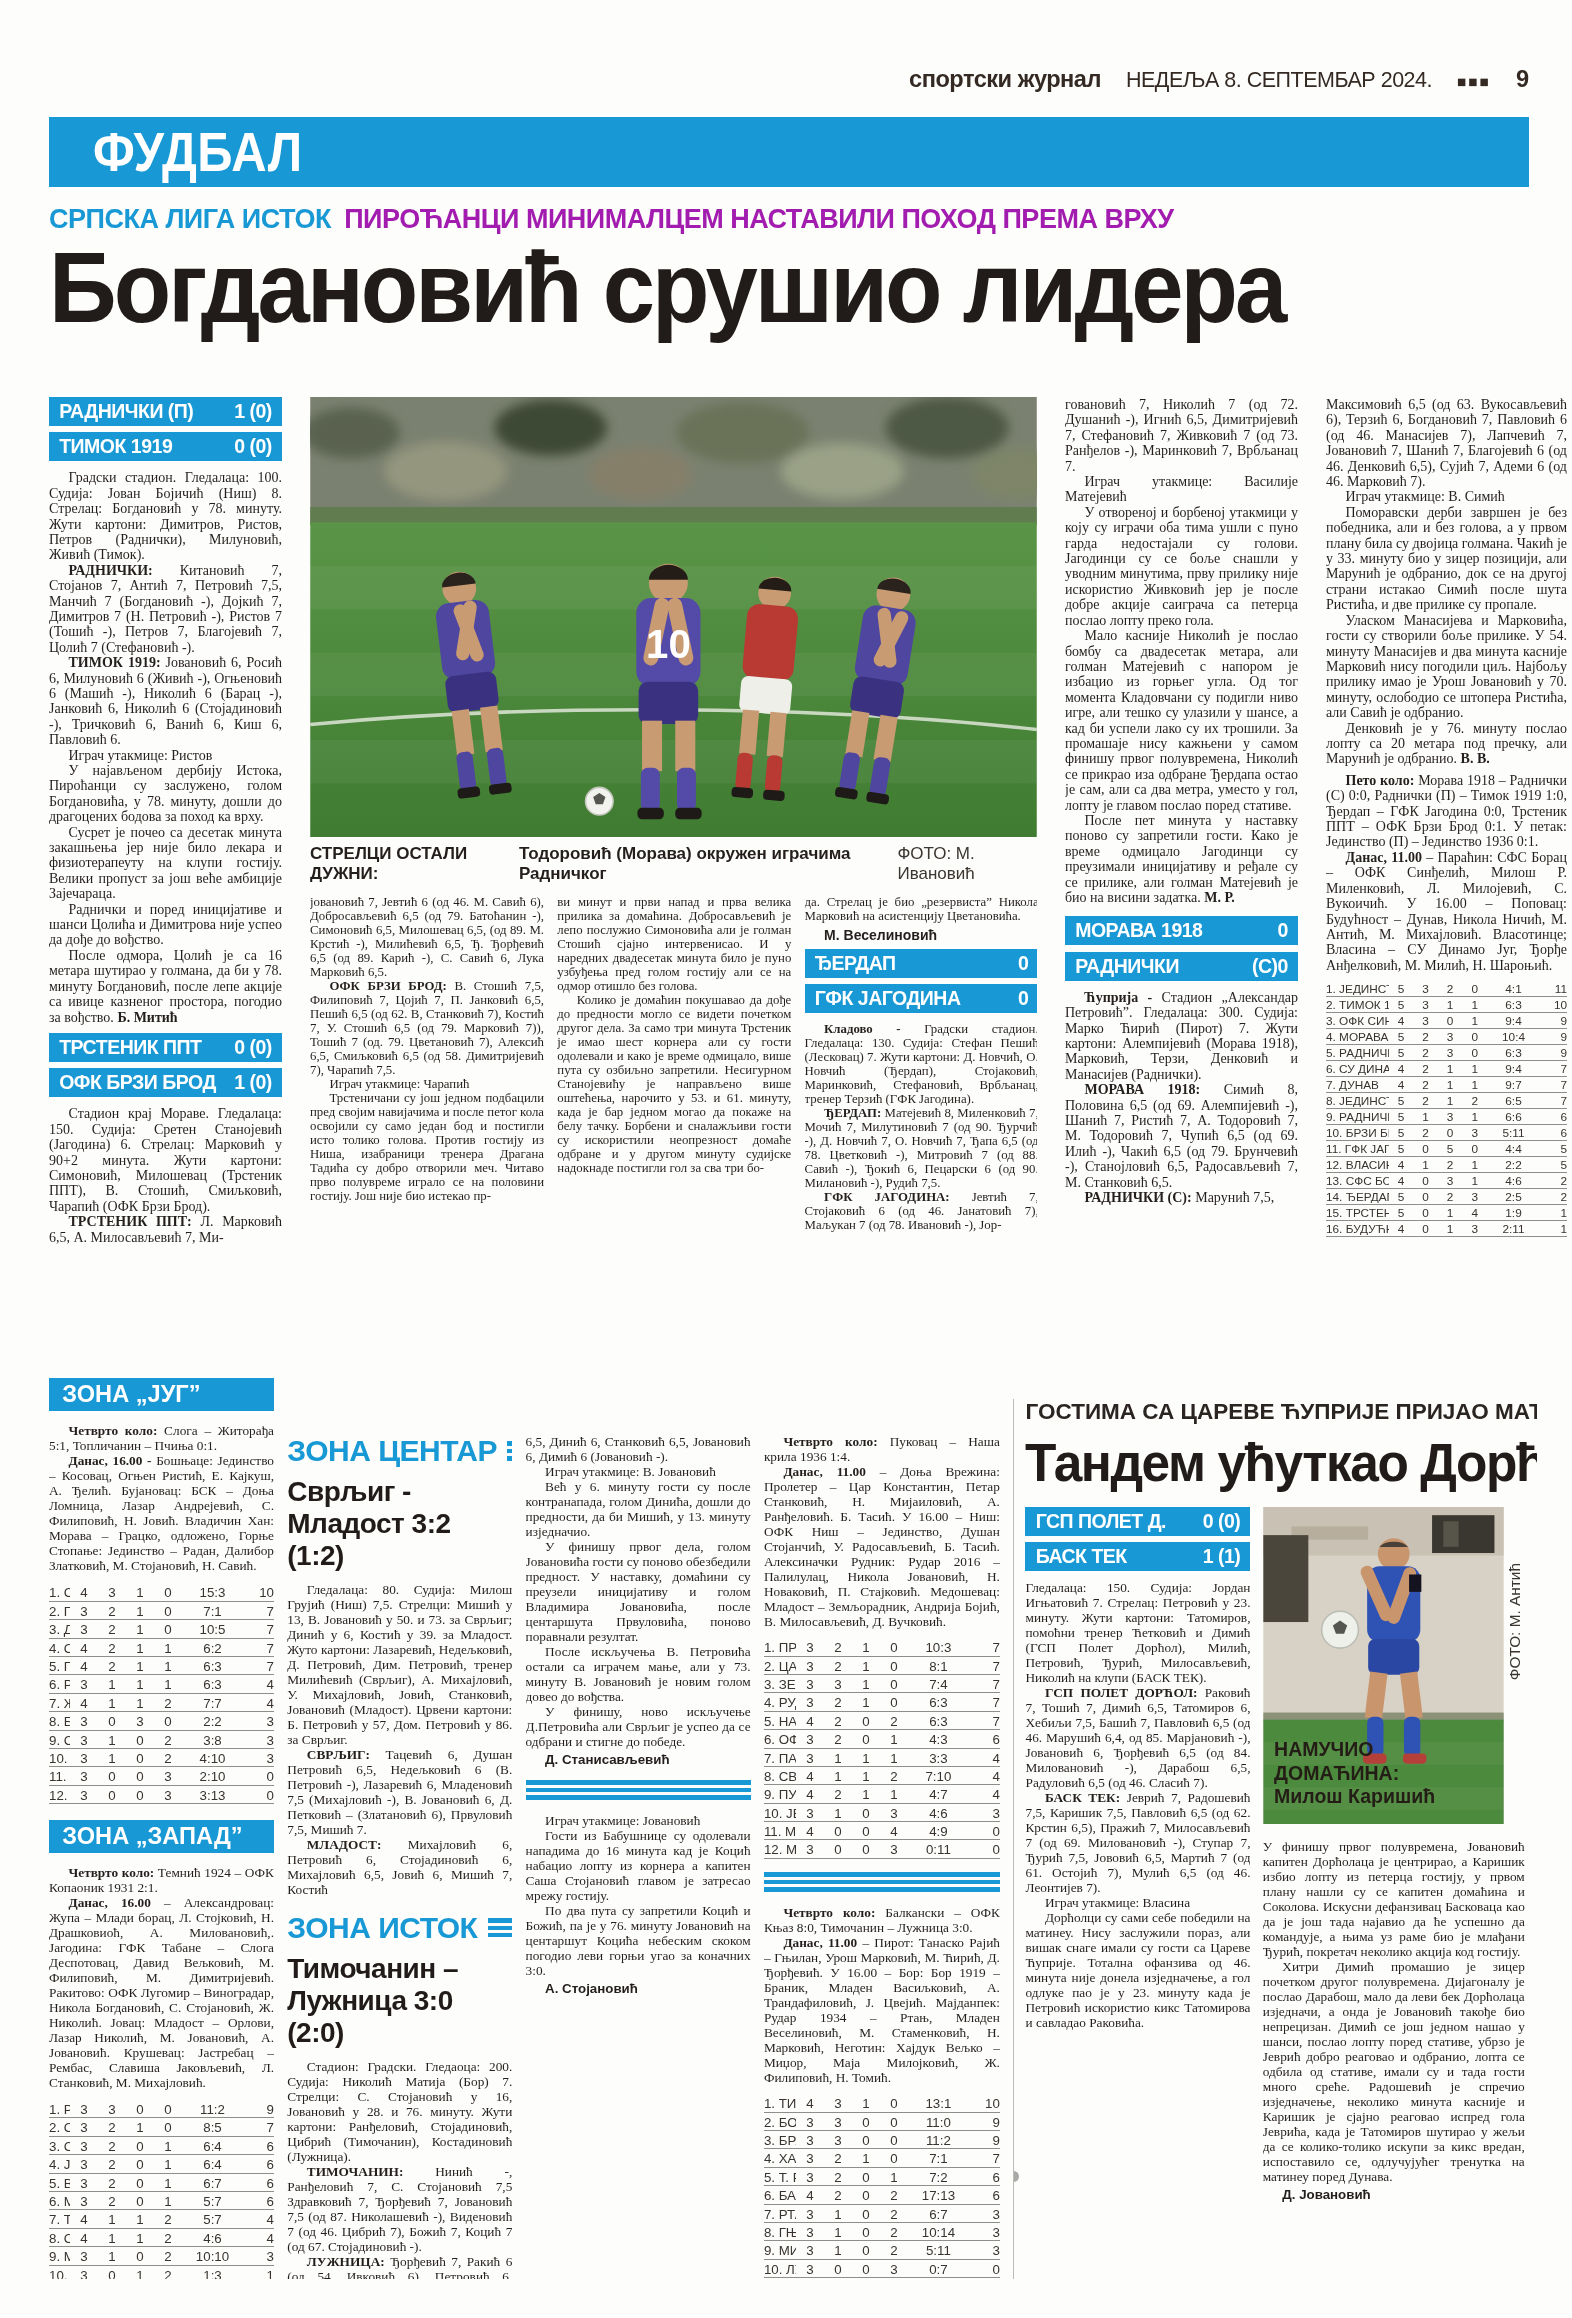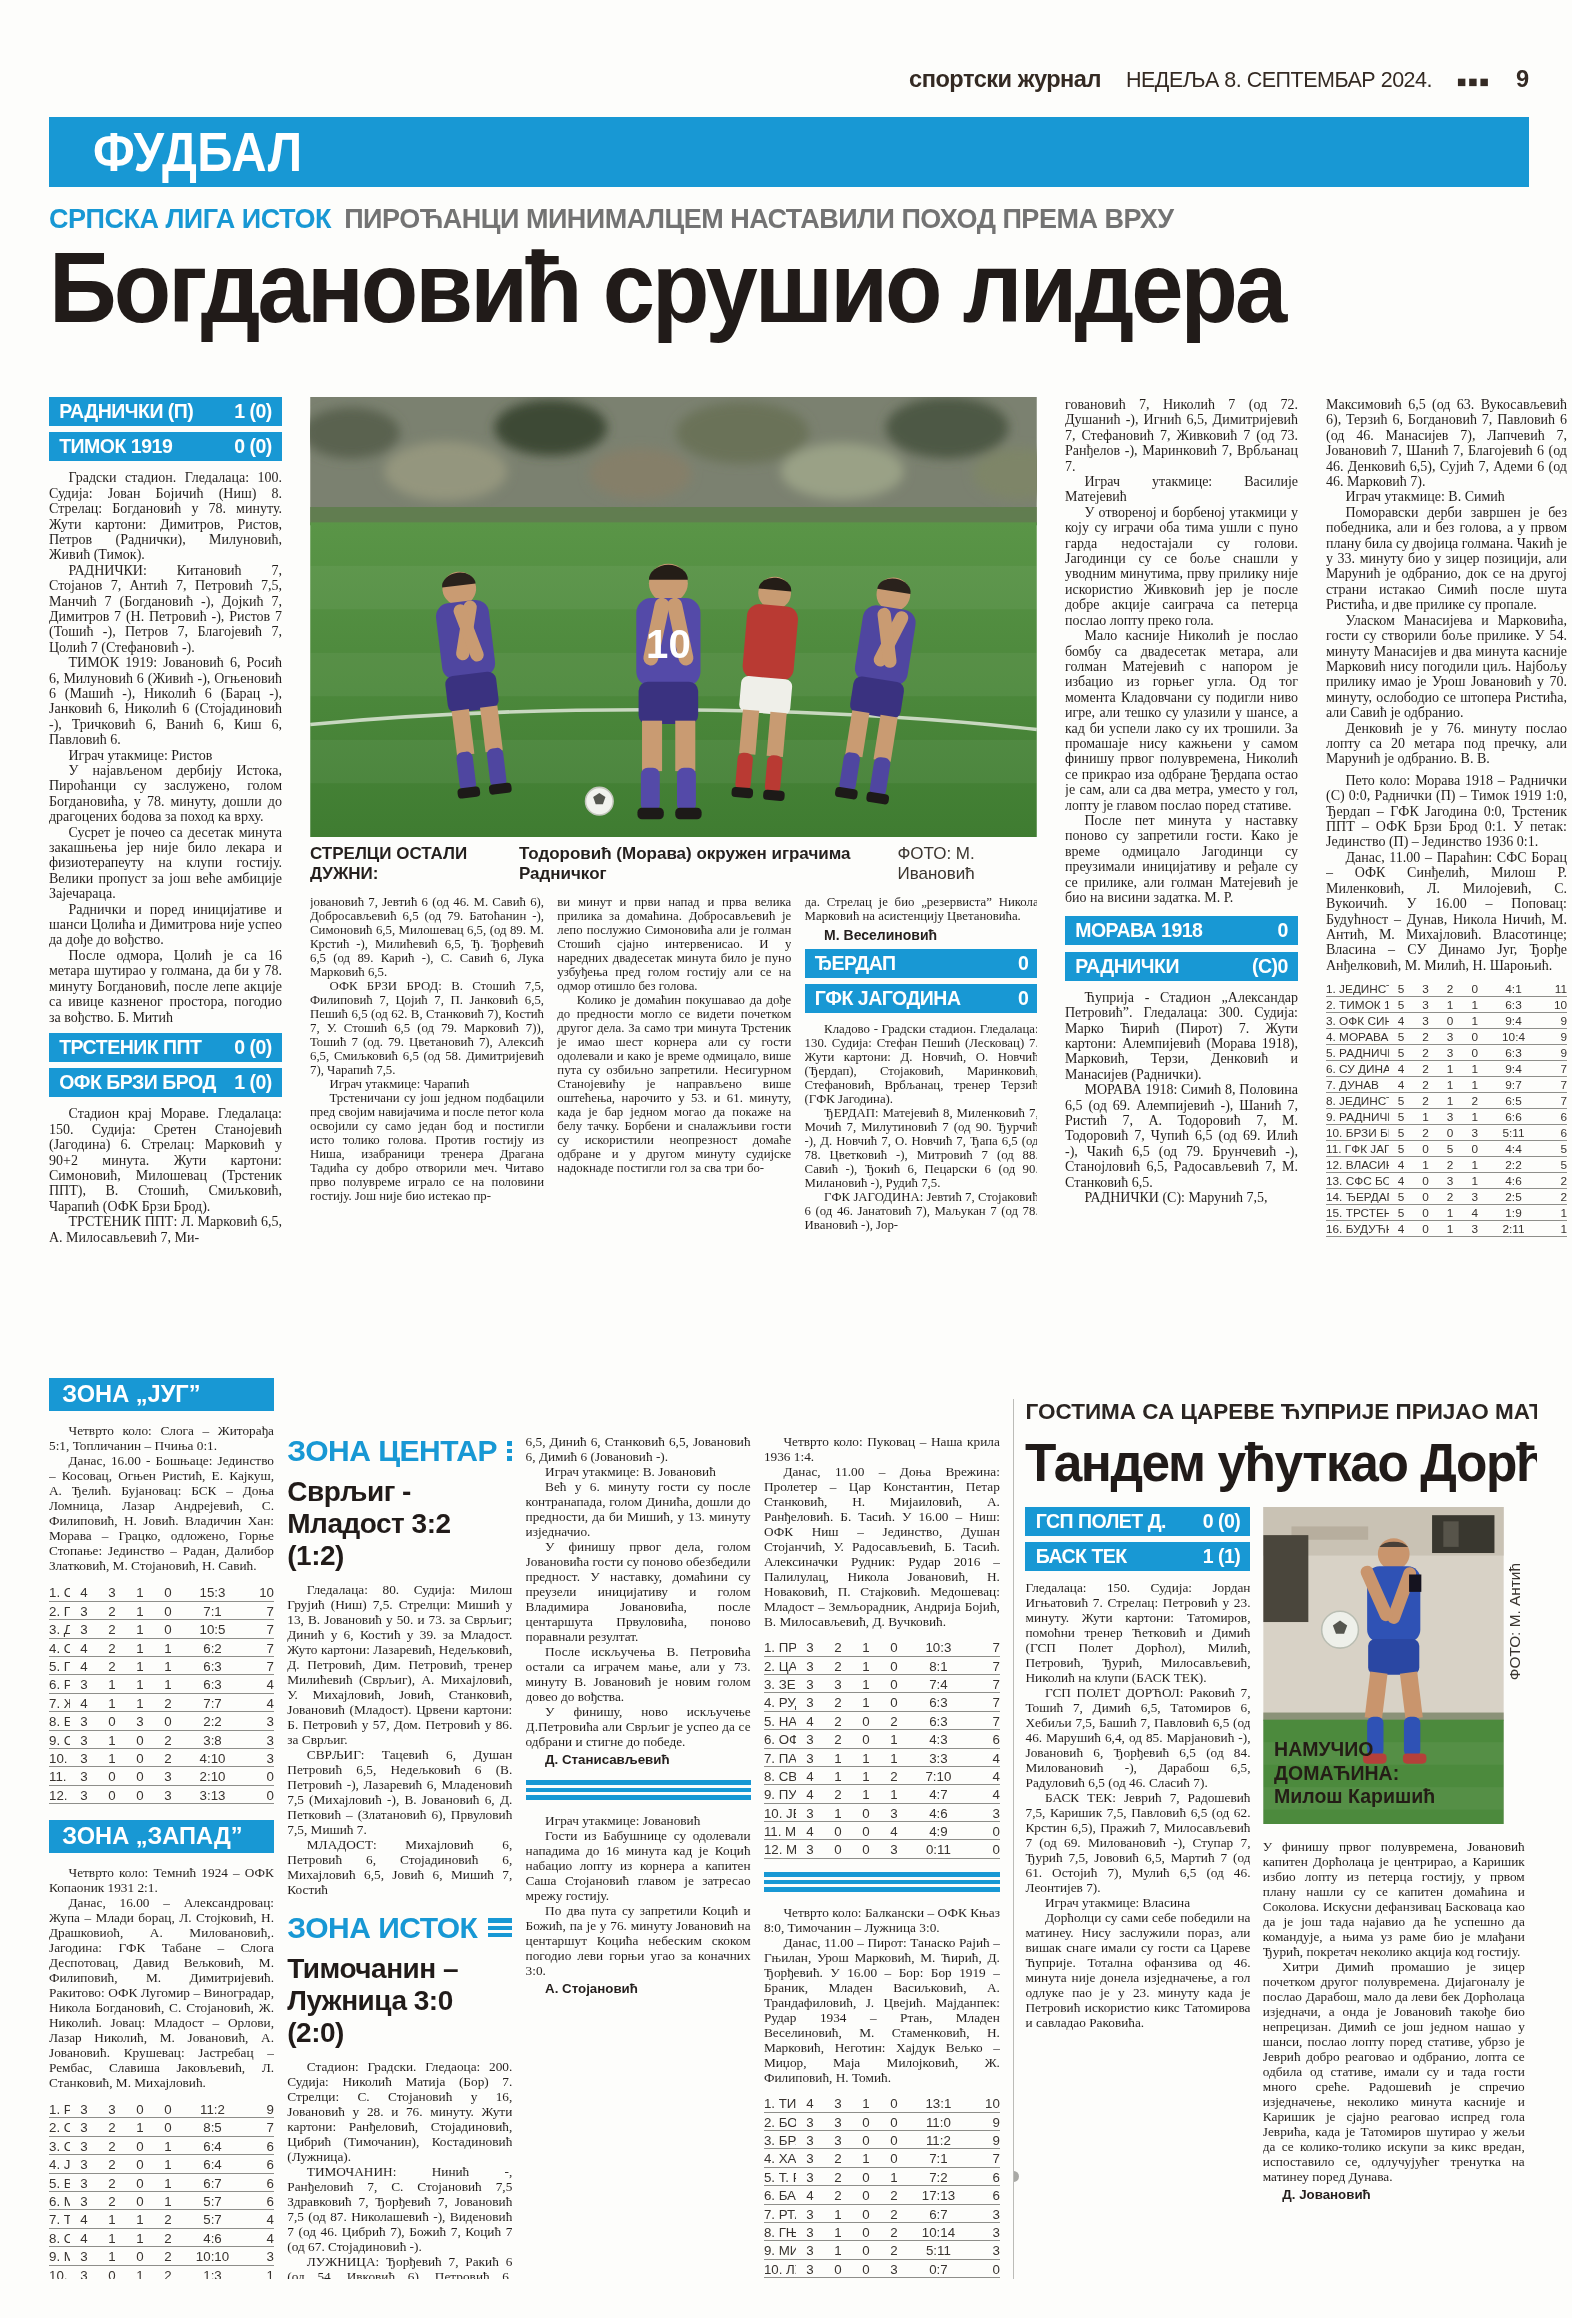--- a/index.html
+++ b/index.html
@@ -15,31 +15,31 @@
   .masthead .pg{font-weight:bold;font-size:23.6px;}
   
   .banner{top:117px;left:49px;width:1480px;height:70px;background:#1898d4;
           display:flex;align-items:center;padding-left:44px;box-sizing:border-box;}
   .banner .t{color:#fff;font-family:"Liberation Sans",sans-serif;font-weight:bold;
              font-size:49px;letter-spacing:0.5px;transform:scaleY(1.12);}
   
   .kicker{top:204px;left:49px;font-family:"Liberation Sans",sans-serif;font-weight:bold;
           font-size:27px;white-space:nowrap;}
   .kicker .hl{color:#1898d4;margin-right:13.3px;letter-spacing:-0.5px;}
-  .kicker .kt{color:#737373;letter-spacing:-0.5px;}
+  .kicker .kt{color:#a21caf;letter-spacing:-0.5px;}
   .headline{top:237px;left:49px;font-family:"Liberation Sans",sans-serif;font-weight:800;
             font-size:100px;line-height:1;color:#211b19;letter-spacing:-3.1px;white-space:nowrap;
             transform:scaleX(.94);transform-origin:0 50%;}
   
   .row{display:flex;}
   .col{flex:none;overflow:hidden;}
   
   .bp{font-size:14px;line-height:15.4px;text-align:justify;margin:0;text-indent:19.5px;}
   .bp.ni{text-indent:0;}
-  .bp b{font-weight:normal;}
+  .bp b{font-weight:bold;}
   .sig{font-family:"Liberation Sans",sans-serif;font-weight:bold;font-size:14px;
        margin:3.1px 0 6.1px 19.5px;}
   .midtxt .bp{font-size:12.8px;line-height:14px;}
   .ztxt .bp{font-size:13.3px;line-height:15px;}
   .ztxt .sig{font-size:13.3px;}
   
   .sbox{height:29px;background:#1898d4;color:#fff;display:flex;align-items:center;
         justify-content:space-between;padding:0 10.2px;margin-bottom:6.1px;
         font-family:"Liberation Sans",sans-serif;font-weight:bold;font-size:19.5px;letter-spacing:-0.5px;}
   .sboxwrap{margin-bottom:9.2px;}

